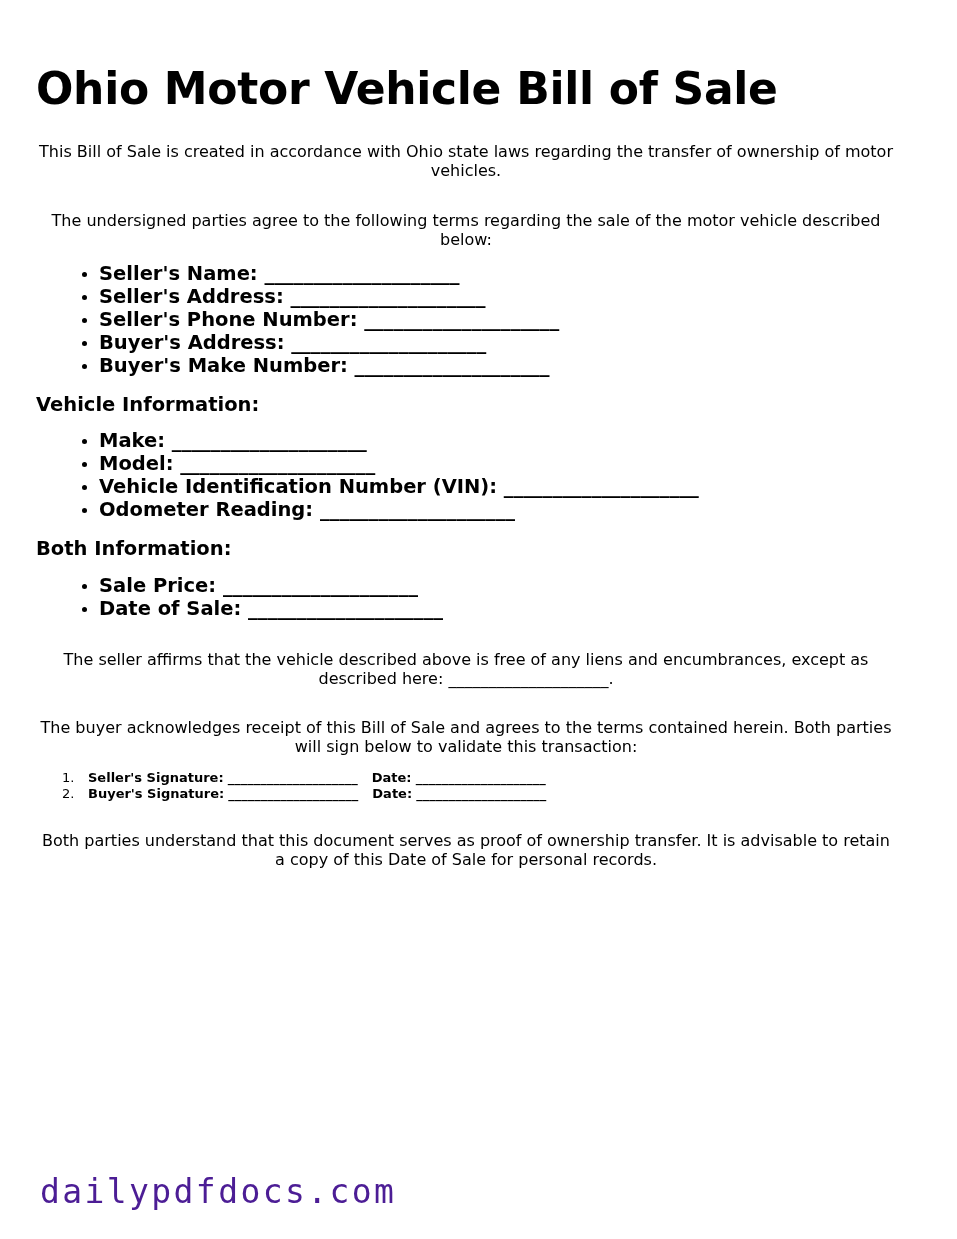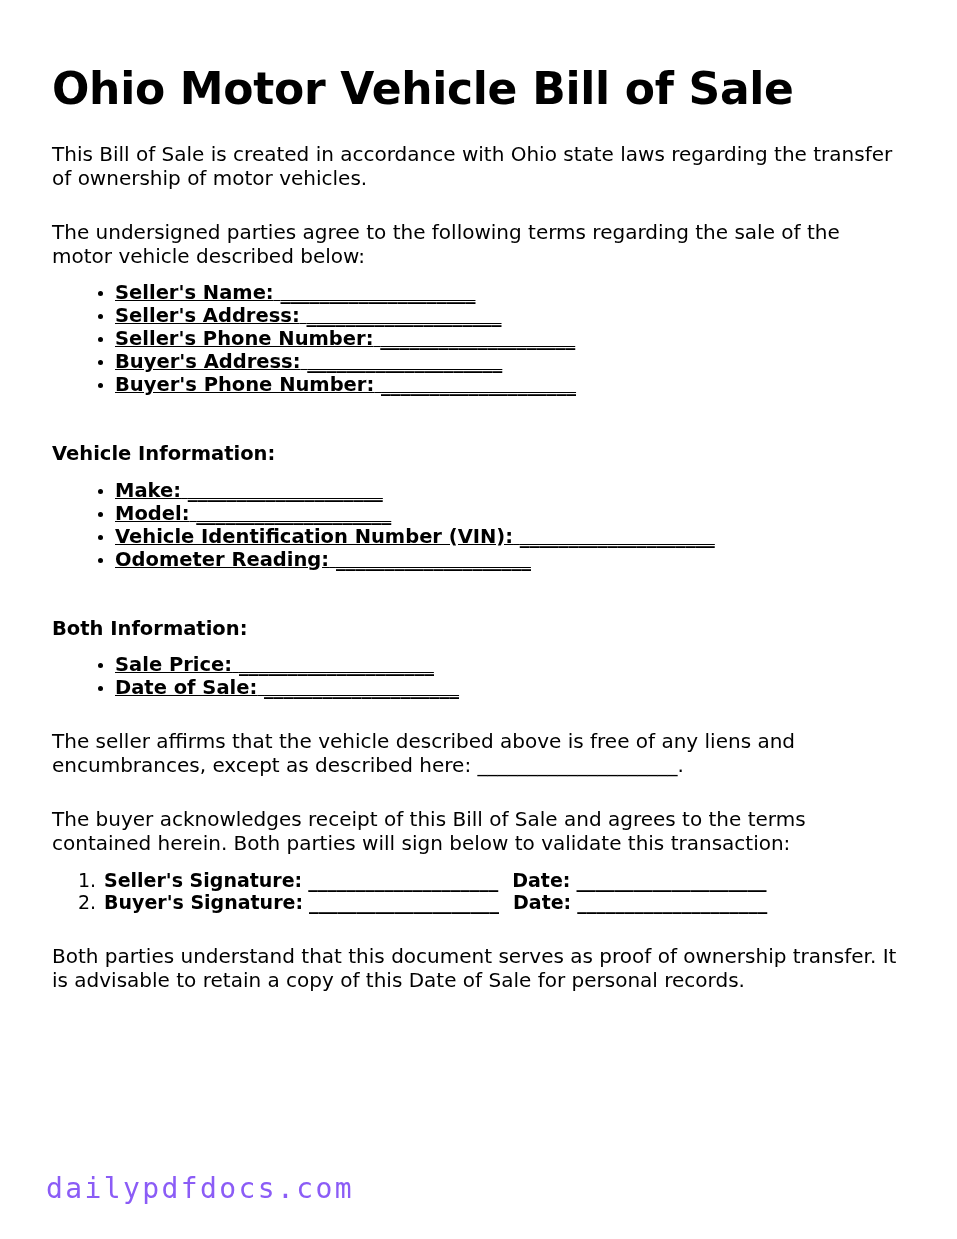--- a/index.html
+++ b/index.html
@@ -17,54 +17,54 @@
     -webkit-font-smoothing: antialiased;
   }
 
   .page {
     position: absolute;
     left: 0;
     top: 0;
     width: 957px;
     height: 1239px;
     box-sizing: border-box;
-    padding: 52px 52px 0 52px;
+    padding: 52px 52px 0 36px;
     background: #ffffff;
   }
 
   .doc-title {
     font-size: 44px;
     font-weight: bold;
     letter-spacing: -0.3px;
     line-height: 1.05;
     margin: 14px 0 0 0;
     padding: 0;
   }
 
   p.para {
-    font-size: 20px;
+    font-size: 16px;
     line-height: 1.20;
     margin: 30px 0 0 0;
     padding: 0;
     max-width: 860px;
+    text-align: center;
   }
 
   h2.section-head {
     font-size: 19.5px;
     font-weight: bold;
     line-height: 1.2;
-    margin: 46px 0 0 0;
+    margin: 16px 0 0 0;
     padding: 0;
   }
 
   ul.field-list {
     list-style: none;
     margin: 13px 0 0 0;
     padding: 0 0 0 46px;
-    text-decoration: underline;
   }
   ul.field-list > li {
     position: relative;
     font-size: 19.5px;
     font-weight: bold;
     line-height: 1.18;
     padding: 0 0 0 17px;
     white-space: nowrap;
   }
   ul.field-list > li::before {
@@ -80,21 +80,21 @@
 
   ol.sign-list {
     list-style: none;
     counter-reset: signitem;
     margin: 14px 0 0 0;
     padding: 0 0 0 26px;
   }
   ol.sign-list > li {
     counter-increment: signitem;
     position: relative;
-    font-size: 19px;
+    font-size: 13px;
     line-height: 1.18;
     padding: 0 0 0 26px;
     white-space: nowrap;
   }
   ol.sign-list > li::before {
     content: counter(signitem) ".";
     position: absolute;
     left: 0;
     top: 0;
     font-weight: normal;
@@ -103,26 +103,26 @@
 
   .blank {
     font-weight: inherit;
     letter-spacing: 0px;
   }
 
   .sig-gap { display: inline-block; width: 14px; }
 
   .watermark {
     position: absolute;
-    left: 46px;
+    left: 40px;
     top: 1172px;
     font-family: "DejaVu Sans Mono", monospace;
-    font-size: 28px;
+    font-size: 33px;
     letter-spacing: 2.4px;
-    color: #8b5cf6;
+    color: #4c1d95;
     white-space: nowrap;
   }
 </style>
 </head>
 <body>
 
 <div class="page">
 
   <h1 class="doc-title">Ohio Motor Vehicle Bill of Sale</h1>
 
@@ -141,21 +141,21 @@
     </li>
     <li>
       <span>Seller's Phone Number:</span>
       <span class="blank">____________________</span>
     </li>
     <li>
       <span>Buyer's Address:</span>
       <span class="blank">____________________</span>
     </li>
     <li>
-      <span>Buyer's Phone Number:</span>
+      <span>Buyer's Make Number:</span>
       <span class="blank">____________________</span>
     </li>
   </ul>
 
   <h2 class="section-head">Vehicle Information:</h2>
 
   <ul class="field-list">
     <li>
       <span>Make:</span>
       <span class="blank">____________________</span>

